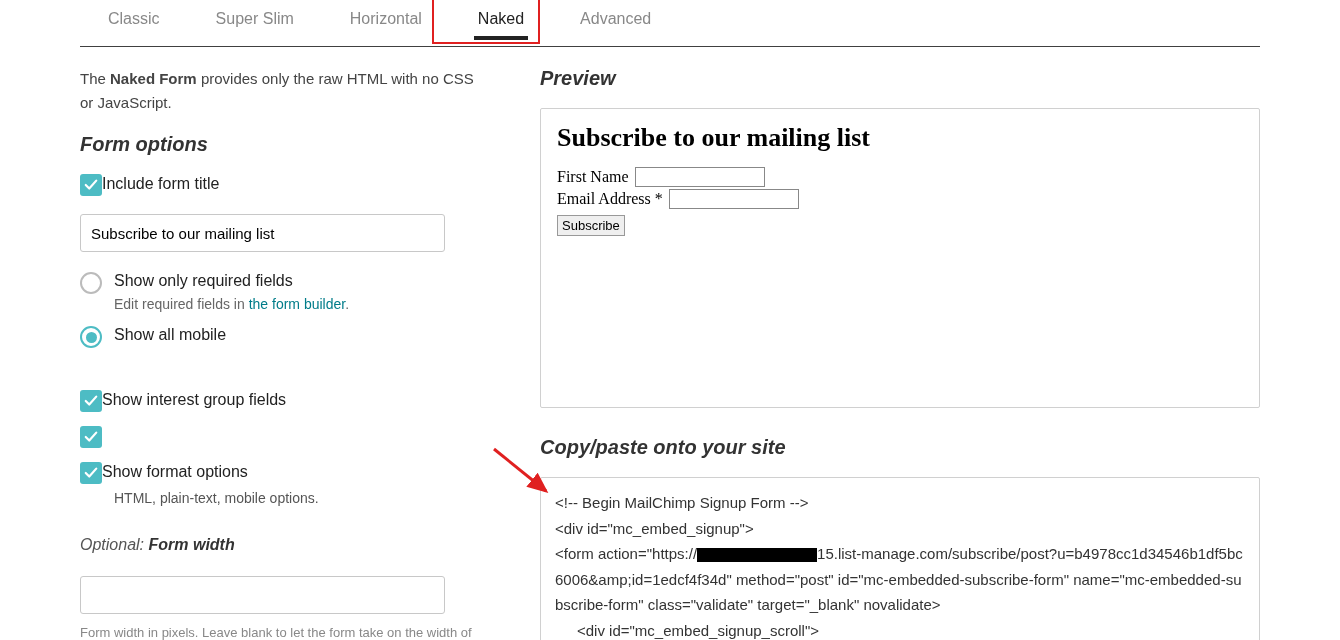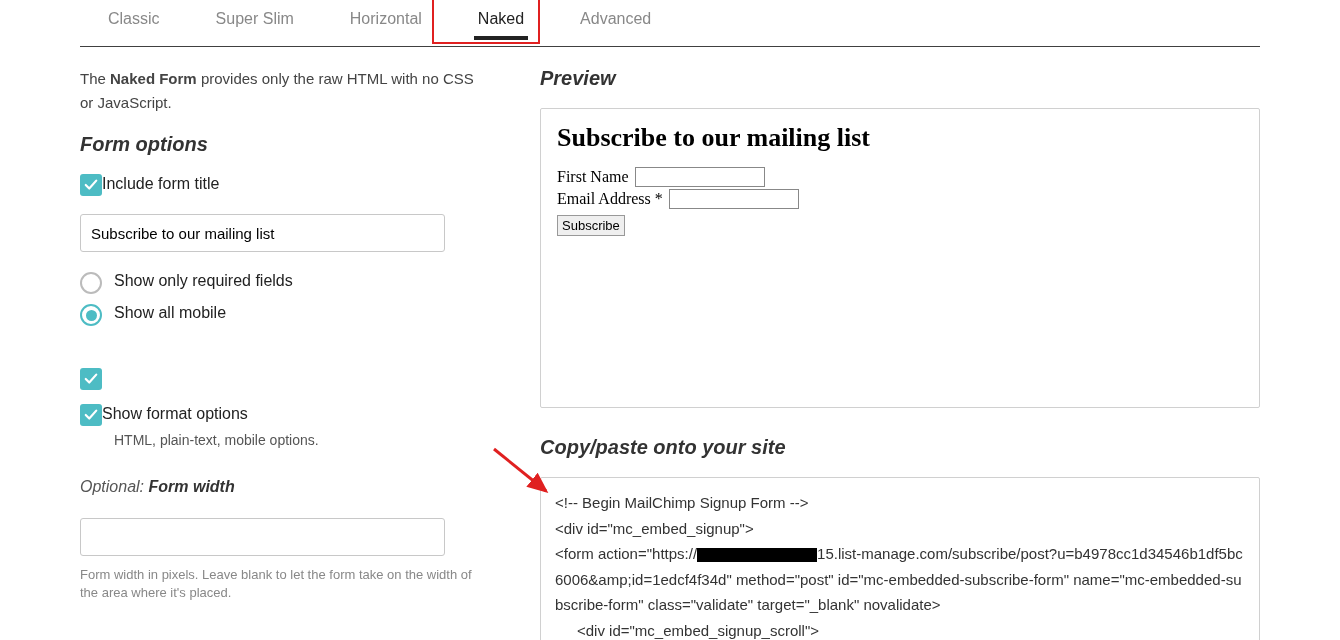--- a/index.html
+++ b/index.html
@@ -195,31 +195,42 @@
             </svg>
         </span>
         <span class="check-label">Include form title</span>
       </div>
       <input type="text" class="text-input" value="Subscribe to our mailing list" style="">
 
       <div class="radio-row">
         <span class="radio-outer"></span>
         <span class="radio-label">Show only required fields</span>
       </div>
+      <div class="sub-text">
+        <span>Edit required fields in </span><a href="#">the form builder</a><span>.</span>
+      </div>
 
       <div class="radio-row">
         <span class="radio-outer selected">
             <span class="radio-inner"></span>
           </span>
         <span class="radio-label">Show all mobile</span>
       </div>
 
       <div class="spacer"></div>
       <div class="spacer"></div>
 
+      <div class="check-row">
+        <span class="check-box">
+          <svg viewBox="0 0 16 16">
+              <path d="M2 8 L6 12 L14 3" stroke="#fff" stroke-width="2.5" fill="none" stroke-linecap="round" stroke-linejoin="round"></path>
+            </svg>
+        </span>
+        <span class="check-label">Show interest group fields</span>
+      </div>
 
       <div class="check-row">
         <span class="check-box">
           <svg viewBox="0 0 16 16">
               <path d="M2 8 L6 12 L14 3" stroke="#fff" stroke-width="2.5" fill="none" stroke-linecap="round" stroke-linejoin="round"></path>
             </svg>
         </span>
       </div>
 
       <div class="check-row">

